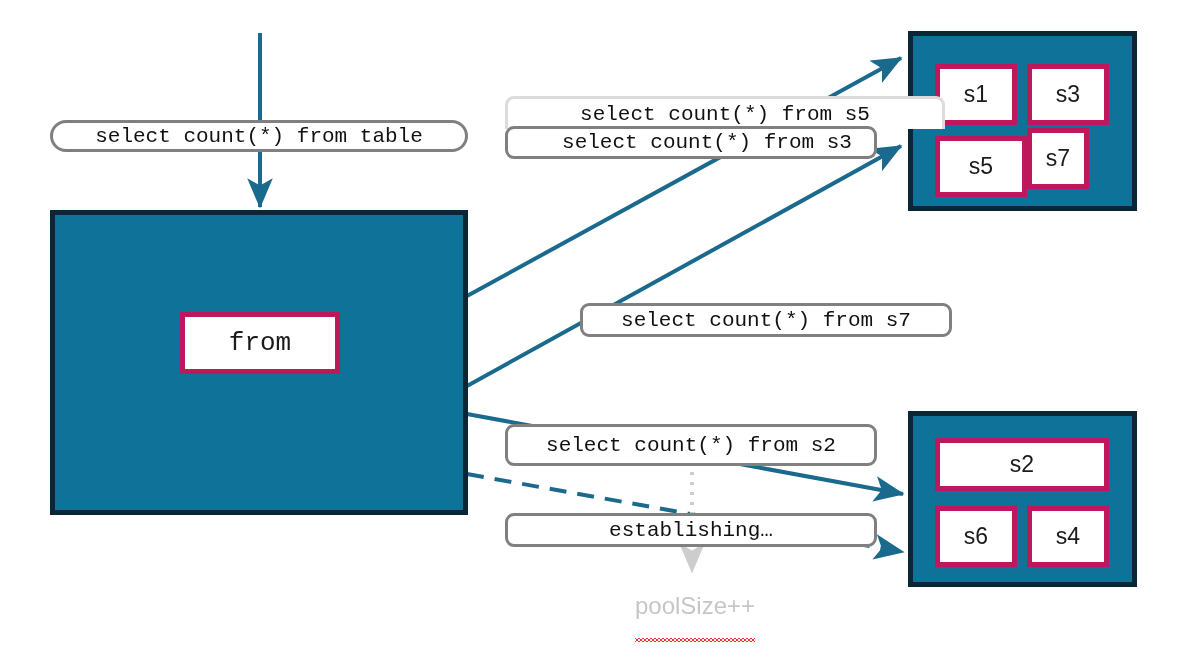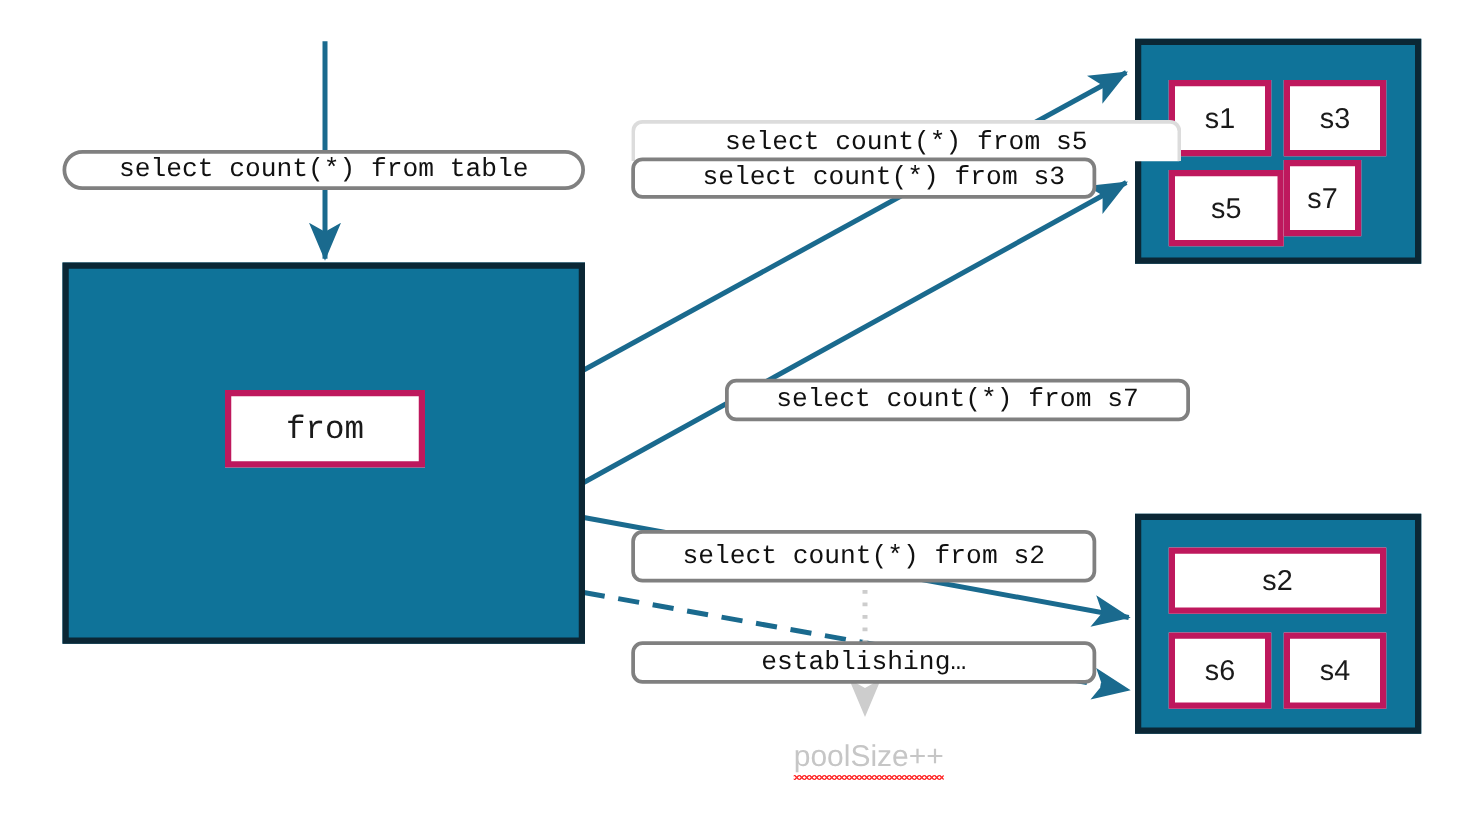--- a/index.html
+++ b/index.html
@@ -118,21 +118,21 @@
     width: 190px;
     text-align: center;
     font-family: "Liberation Sans", sans-serif;
     font-size: 24px;
     color: #c6c6c6;
     white-space: nowrap;
   }
   #poolsize-label .squiggle {
     position: relative;
     display: inline-block;
-    padding-bottom: 2px;
+    padding-bottom: 20px;
   }
   #poolsize-label .squiggle::after {
     content: "";
     position: absolute;
     left: 0;
     right: 0;
     bottom: -2px;
     height: 4px;
     background-image:
       linear-gradient(45deg, transparent 40%, #ff2d2d 40%, #ff2d2d 60%, transparent 60%),

